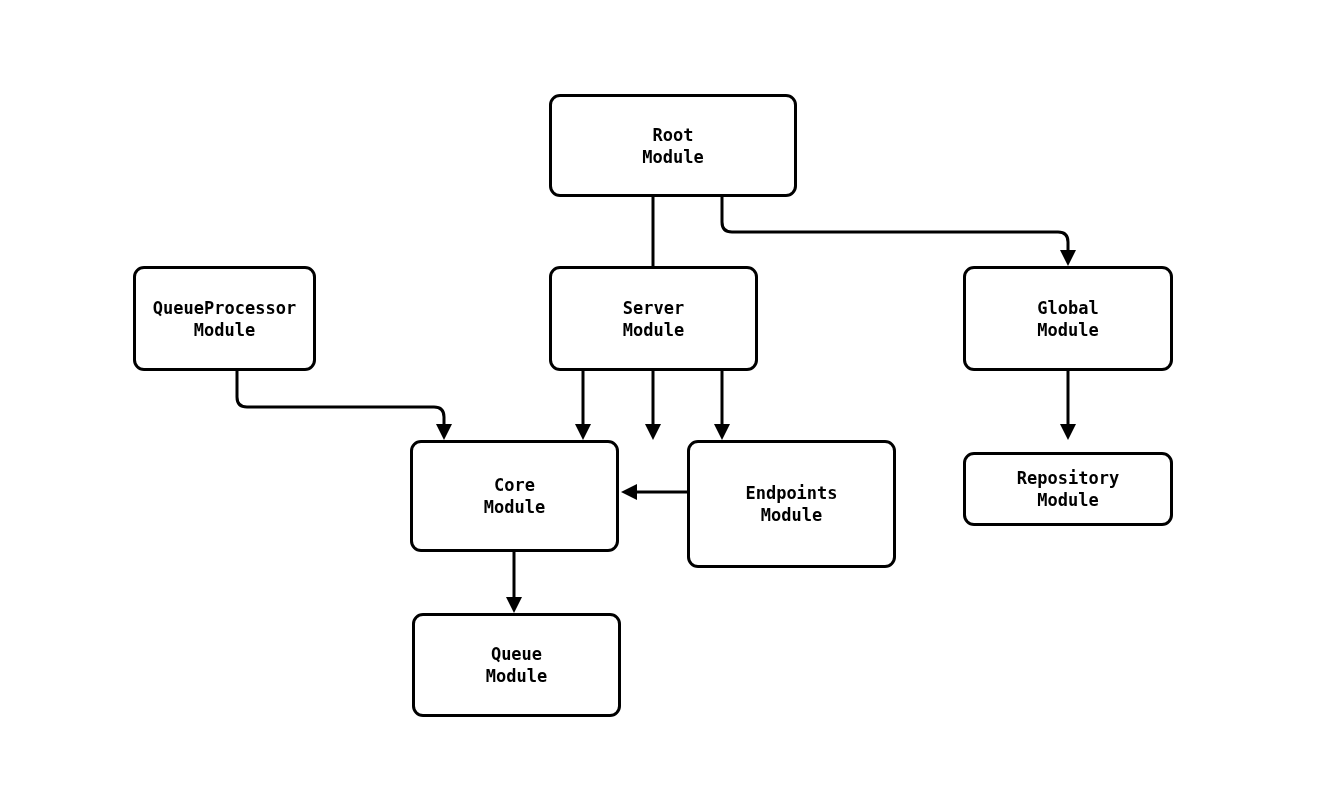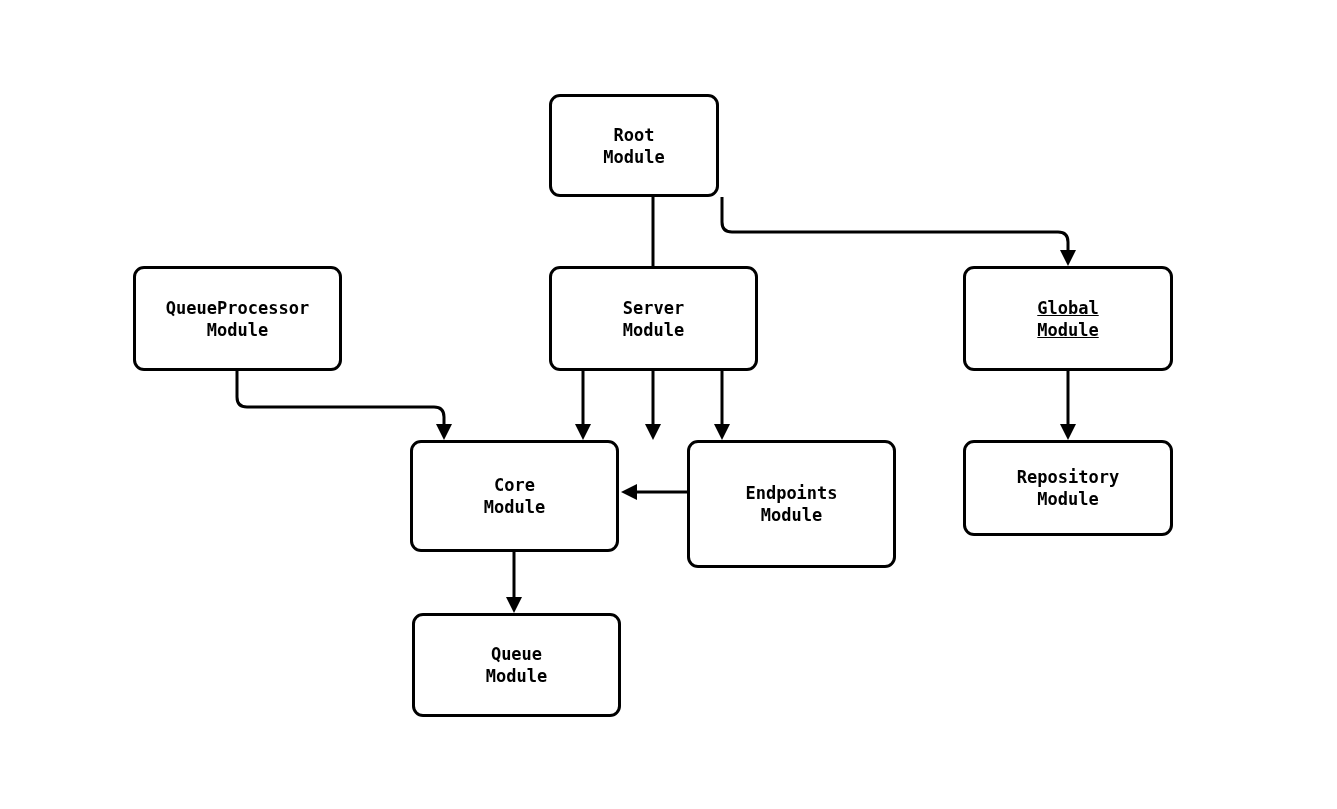--- a/index.html
+++ b/index.html
@@ -92,51 +92,51 @@
       <path d="M 1068,371 L 1068,424" fill="none" stroke="#000000" stroke-width="3"></path>
       <path d="M 1060,424 L 1076,424 L 1068,440 Z" fill="#000000"></path>
     </g>
 
     <g>
       <path d="M 514,544 L 514,597" fill="none" stroke="#000000" stroke-width="3"></path>
       <path d="M 506,597 L 522,597 L 514,613 Z" fill="#000000"></path>
     </g>
   </svg>
 
-  <div class="node" style="left:549px; top:94px; width:170px; height:103px;">
+  <div class="node" style="left:549px; top:94px; width:248px; height:103px;">
     <div class="node-label">Root
 Module</div>
   </div>
 
-  <div class="node" style="left:133px; top:266px; width:209px; height:105px;">
+  <div class="node" style="left:133px; top:266px; width:183px; height:105px;">
     <div class="node-label">QueueProcessor
 Module</div>
   </div>
 
   <div class="node" style="left:549px; top:266px; width:209px; height:105px;justify-content:center;">
     <div class="node-label">Server
 Module</div>
   </div>
 
-  <div class="node" style="left:963px; top:266px; width:210px; height:105px;text-decoration:underline;">
+  <div class="node" style="left:963px; top:266px; width:210px; height:105px;">
     <div class="node-label">Global
 Module</div>
   </div>
 
   <div class="node" style="left:410px; top:440px; width:209px; height:112px;">
     <div class="node-label">Core
 Module</div>
   </div>
 
   <div class="node" style="left:687px; top:440px; width:209px; height:128px;">
     <div class="node-label">Endpoints
 Module</div>
   </div>
 
-  <div class="node" style="left:963px; top:440px; width:210px; height:96px;">
+  <div class="node" style="left:963px; top:452px; width:210px; height:74px;">
     <div class="node-label">Repository
 Module</div>
   </div>
 
   <div class="node" style="left:412px; top:613px; width:209px; height:104px;">
     <div class="node-label">Queue
 Module</div>
   </div>
 
 </div>

